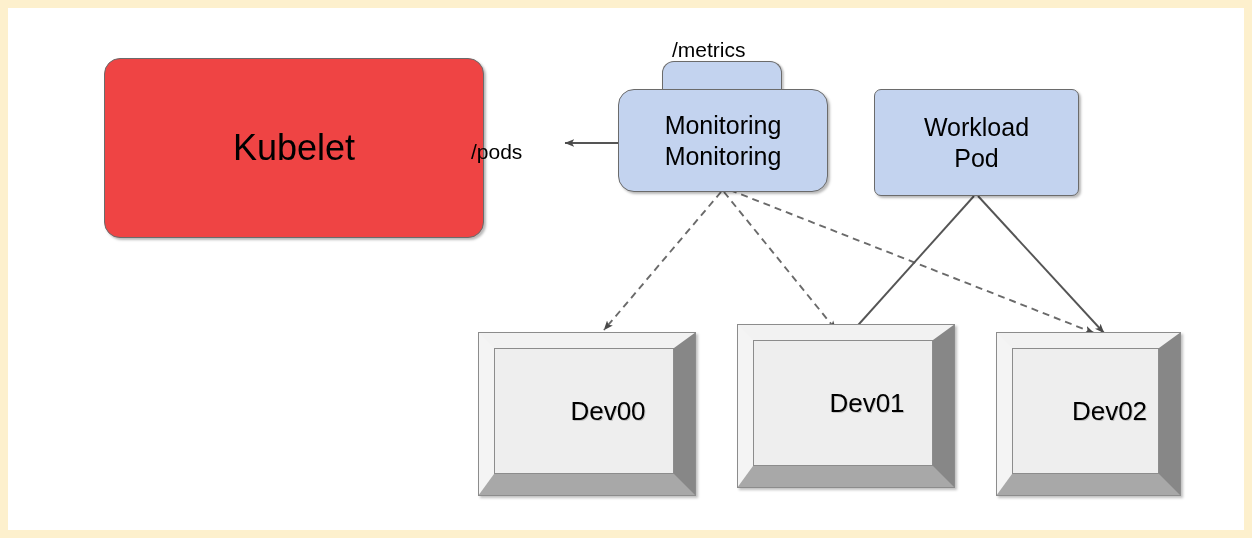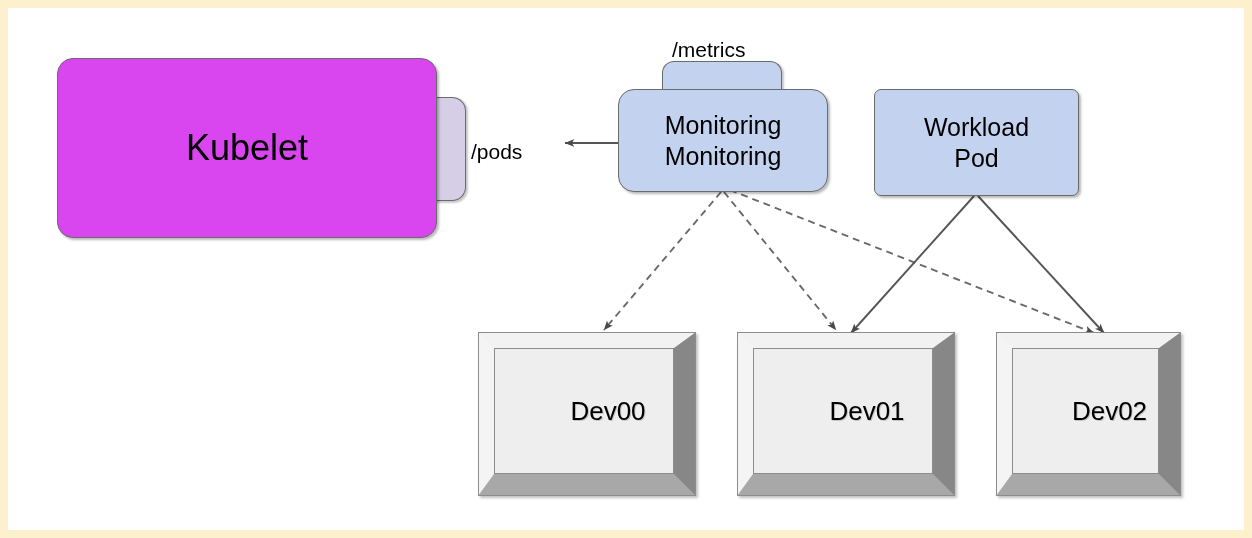--- a/index.html
+++ b/index.html
@@ -37,21 +37,21 @@
     box-sizing: border-box;
     border: 1.6px solid #6b6b6b;
     border-radius: 16px;
     display: flex;
     align-items: center;
     justify-content: center;
     text-align: center;
     color: #000000;
     box-shadow: 2px 2px 2.5px rgba(0,0,0,0.28);
   }
-  .rbox.purple { background: #d946ef; }
+  .rbox.purple { background: #ef4444; margin-left: 47px; }
   .rbox.blue   { background: #c3d3ef; }
 
   .tab {
     position: absolute;
     box-sizing: border-box;
     border: 1.6px solid #6b6b6b;
     box-shadow: 1.5px 1.5px 2px rgba(0,0,0,0.22);
   }
   .tab.purple { background: #d5cee6; }
   .tab.blue   { background: #c3d3ef; }
@@ -156,21 +156,21 @@
       <span>Pod</span>
     </div>
 
     <div class="device" style="left:470px; top:324px; width:218px; height:164px;">
       <div class="frame"></div>
       <div class="face">
         <span class="label">Dev00</span>
       </div>
     </div>
 
-    <div class="device" style="left:729px; top:324px; width:218px; height:164px;">
+    <div class="device" style="left:729px; top:316px; width:218px; height:164px;">
       <div class="frame"></div>
       <div class="face">
         <span class="label">Dev01</span>
       </div>
     </div>
 
     <div class="device" style="left:988px; top:324px; width:185px; height:164px;">
       <div class="frame"></div>
       <div class="face">
         <span class="label">Dev02</span>

